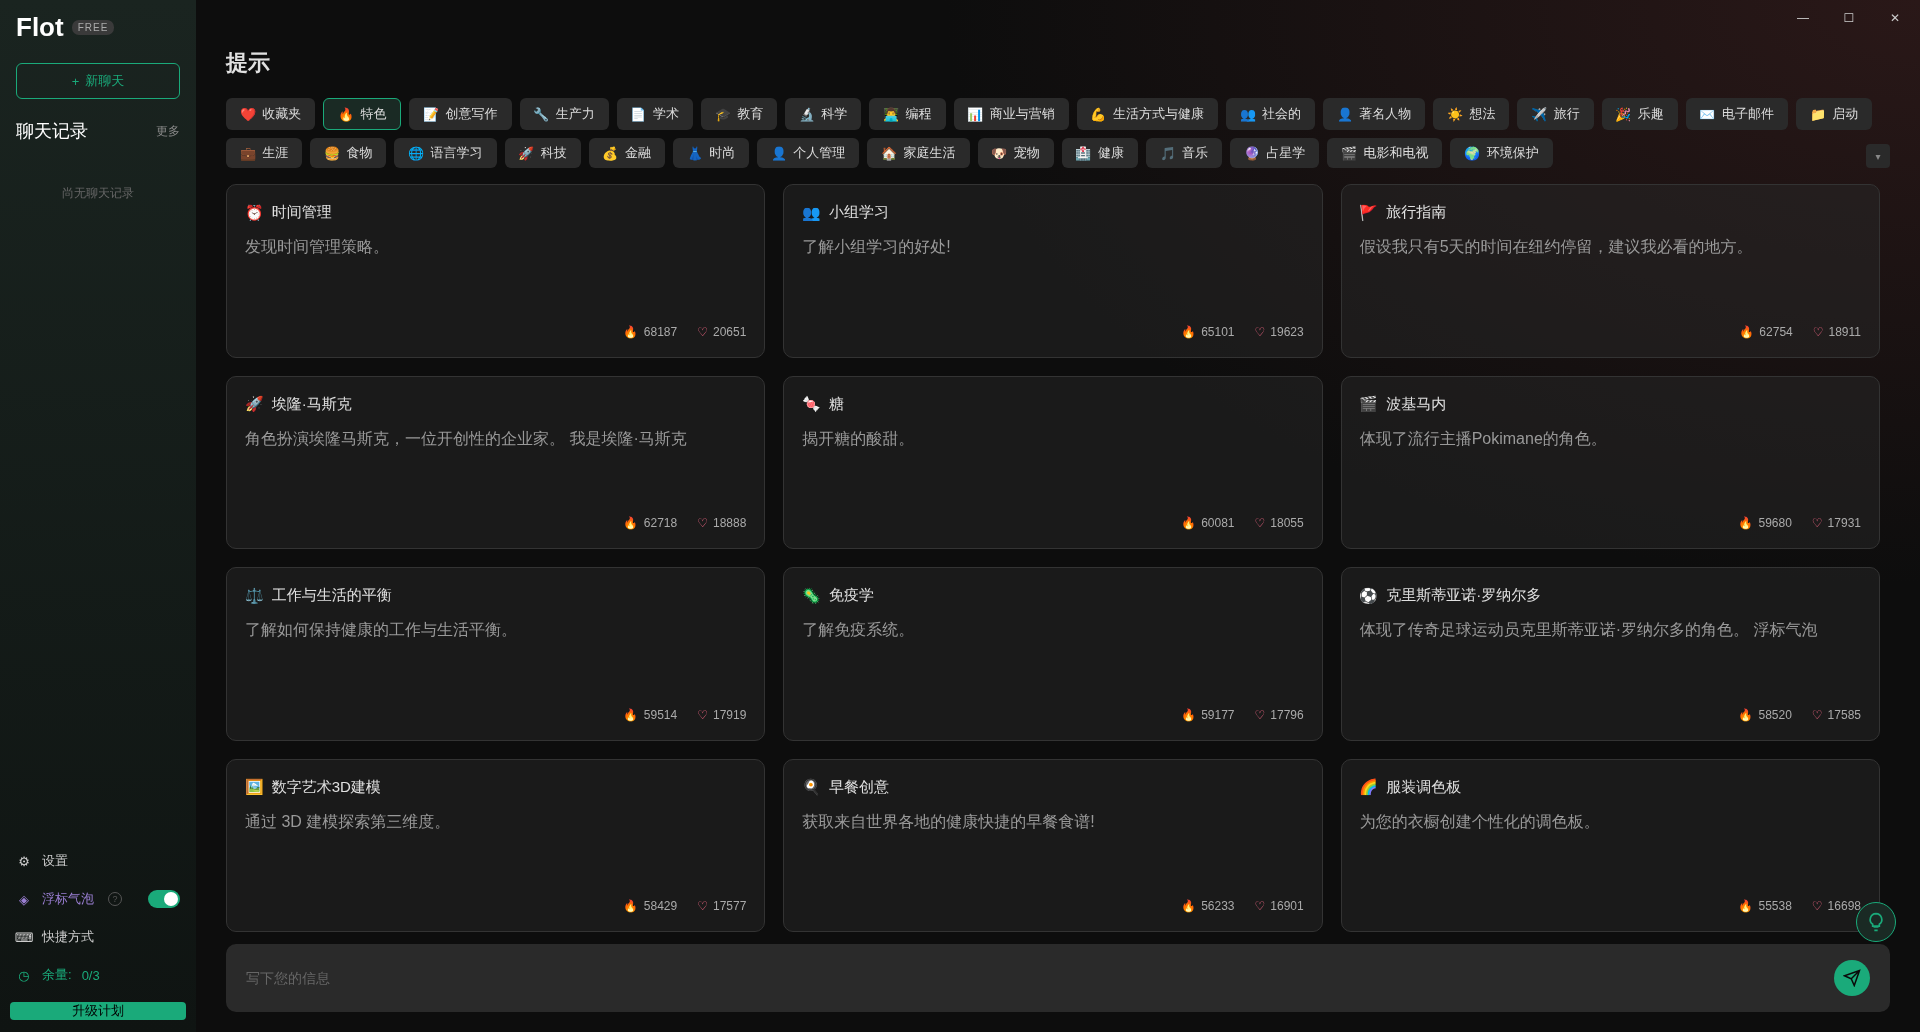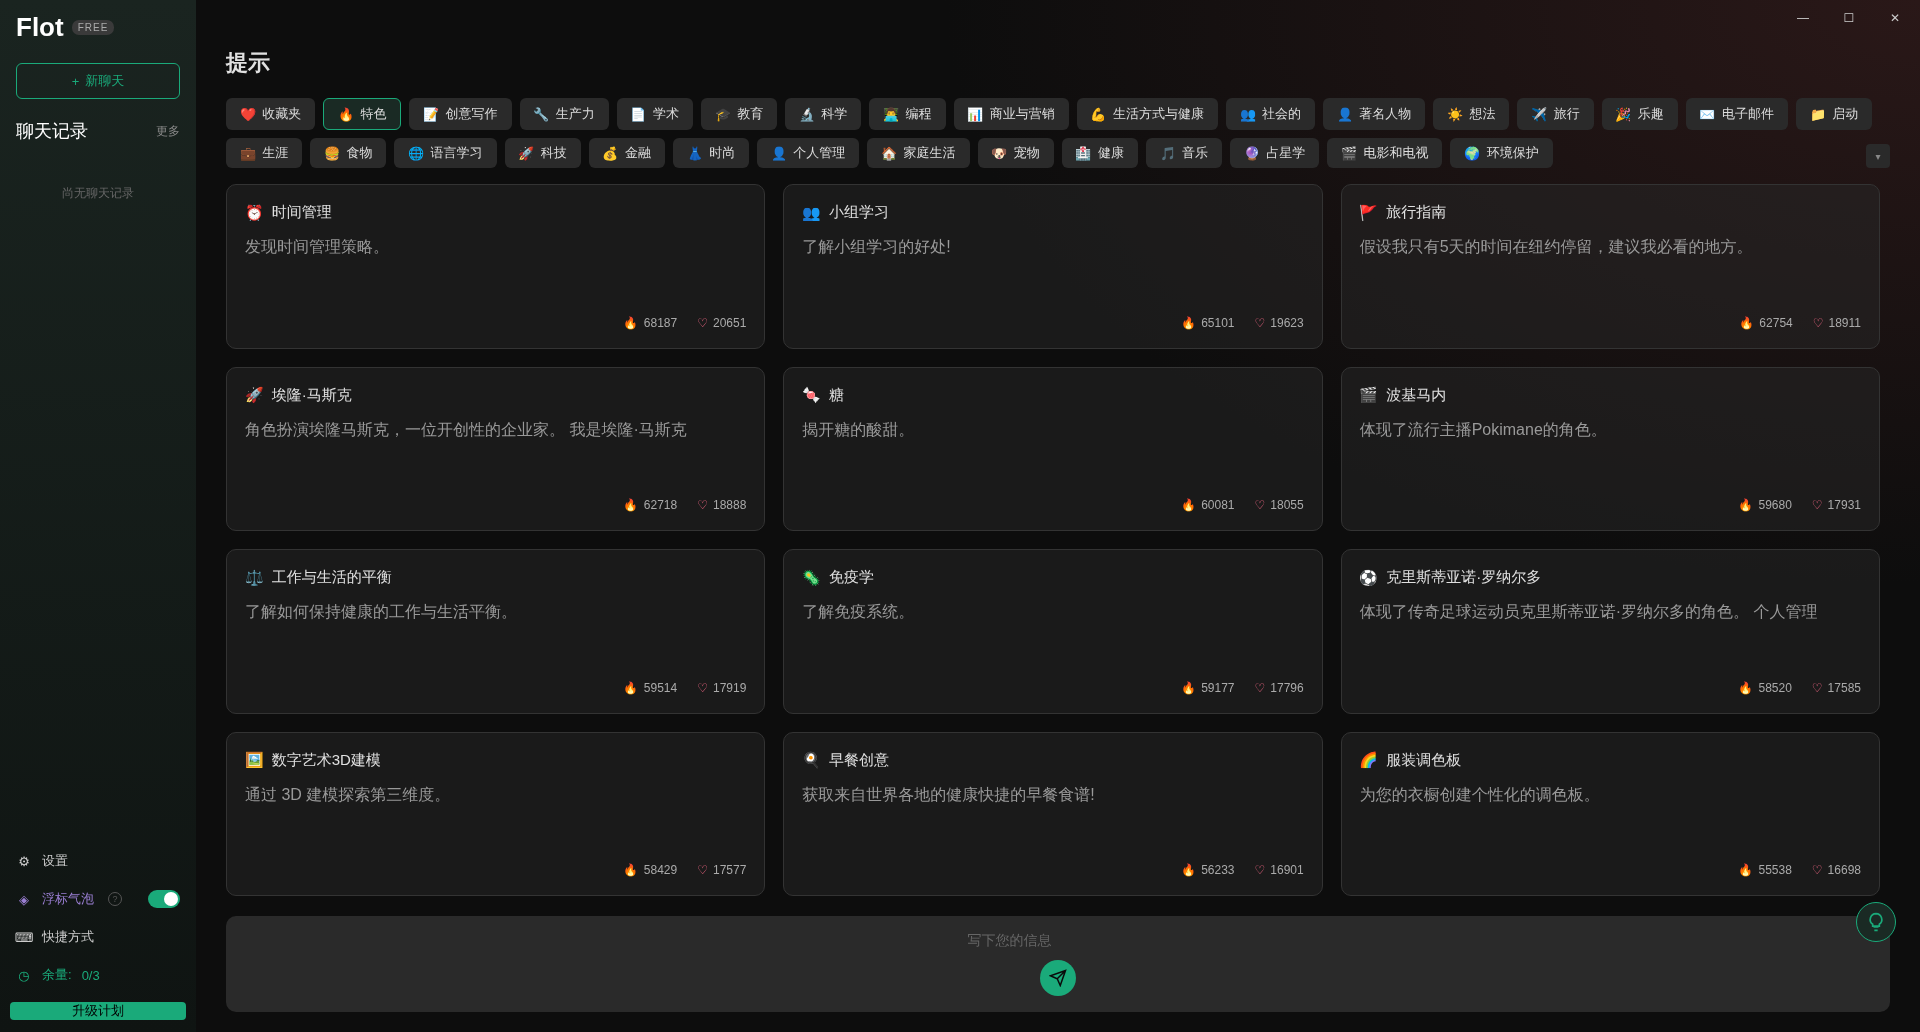--- a/index.html
+++ b/index.html
@@ -32,21 +32,21 @@
 .tag-more{width:24px;height:24px;background:#2a2a2a;border-radius:4px;display:flex;align-items:center;justify-content:center;cursor:pointer;font-size:10px;color:#888;position:absolute;right:0;bottom:0;}
 .cards{display:grid;grid-template-columns:repeat(3,1fr);gap:18px;overflow-y:auto;padding-right:10px;flex:1;margin-bottom:12px;}
 .cards::-webkit-scrollbar{width:6px;}
 .cards::-webkit-scrollbar-thumb{background:#444;border-radius:3px;}
 .card{background:rgba(40,40,40,0.5);border:1px solid #333;border-radius:10px;padding:18px;display:flex;flex-direction:column;min-height:134px;cursor:pointer;}
 .card-title{display:flex;align-items:center;gap:8px;font-size:15px;font-weight:500;margin-bottom:12px;}
 .card-desc{font-size:16px;color:#999;line-height:1.6;flex:1;}
 .card-stats{display:flex;justify-content:flex-end;gap:20px;margin-top:10px;}
 .stat{display:flex;align-items:center;gap:5px;font-size:12px;color:#aaa;}
 .stat-heart{color:#ff6b8a;}
-.input-bar{margin:8px 30px 20px;background:#2a2a2a;border-radius:10px;padding:16px 20px;display:flex;align-items:center;gap:12px;flex-direction:column;}
+.input-bar{margin:0 30px 20px;background:#2a2a2a;border-radius:10px;padding:16px 20px;display:flex;align-items:center;gap:12px;}
 .input-field{flex:1;background:transparent;border:none;color:#ccc;font-size:14px;outline:none;}
 .input-field::placeholder{color:#666;}
 .send{width:36px;height:36px;background:#1aaa7a;border-radius:50%;display:flex;align-items:center;justify-content:center;cursor:pointer;}
 .fab{position:absolute;right:24px;bottom:90px;width:40px;height:40px;background:#1a2a24;border:1px solid #1aaa7a;border-radius:50%;display:flex;align-items:center;justify-content:center;cursor:pointer;}
 </style>
 </head>
 <body>
 
 <div class="sidebar">
   <div class="logo-row">
@@ -355,21 +355,21 @@
               <span class="stat-heart">♡</span>
               <span>17796</span>
             </span>
           </div>
         </div>
         <div class="card">
           <div class="card-title">
             <span>⚽</span>
             <span>克里斯蒂亚诺·罗纳尔多</span>
           </div>
-          <div class="card-desc">体现了传奇足球运动员克里斯蒂亚诺·罗纳尔多的角色。 个人管理</div>
+          <div class="card-desc">体现了传奇足球运动员克里斯蒂亚诺·罗纳尔多的角色。 浮标气泡</div>
           <div class="card-stats">
             <span class="stat">
               <span>🔥</span>
               <span>58520</span>
             </span>
             <span class="stat">
               <span class="stat-heart">♡</span>
               <span>17585</span>
             </span>
           </div>

